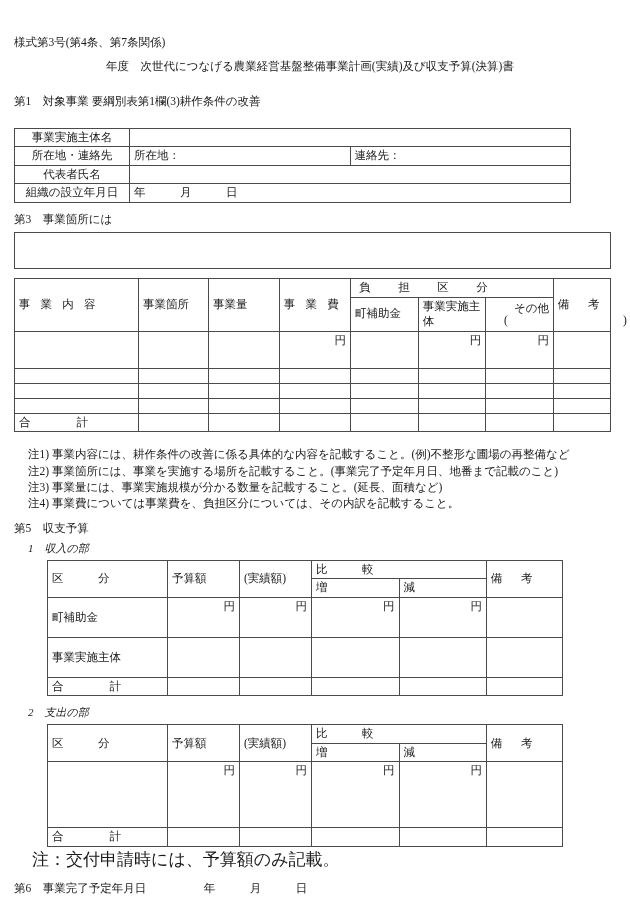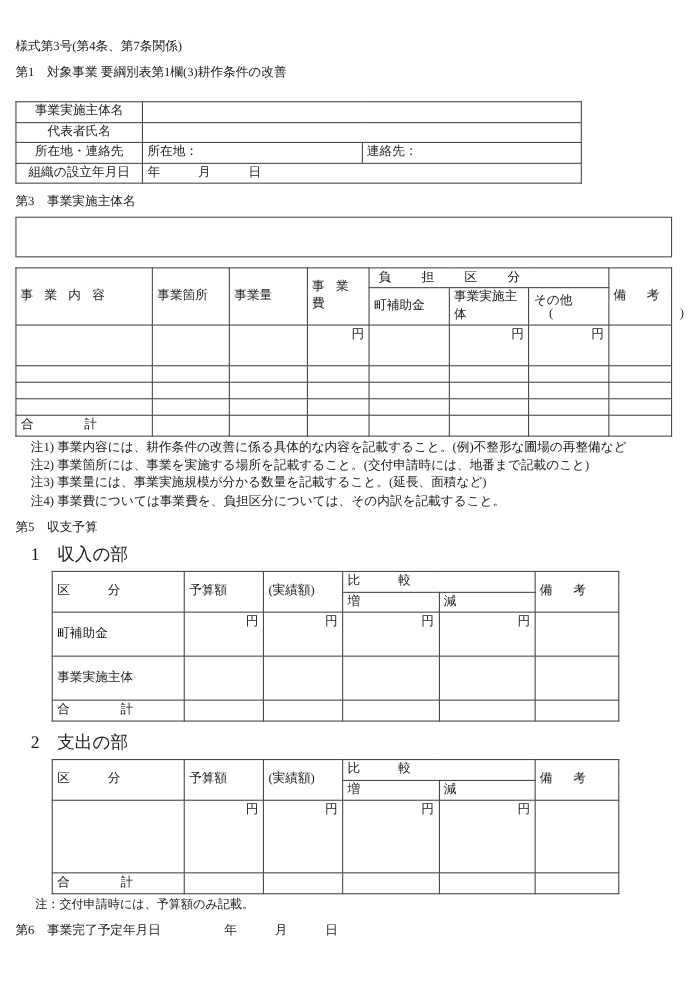--- a/index.html
+++ b/index.html
@@ -55,21 +55,21 @@
     box-sizing: border-box;
   }
   .c { text-align: left; }
   .l { text-align: left; }
   .r { text-align: right; }
   .vtop { vertical-align: top; }
   .sp1 { letter-spacing: 0.32em; padding-left: 0.32em; }
   .sp3 { letter-spacing: 0.7em; padding-left: 0.7em; }
 
   
-  .t-entity { width: 515px; }
+  .t-entity { width: 557px; }
   .t-entity td { height: 17px; }
   .t-entity .lab { width: 115px; text-align: center; }
 
   
   .policy-box {
     width: 597px;
     height: 37px;
     border: 1px solid #4a4a4a;
     box-sizing: border-box;
   }
@@ -79,87 +79,89 @@
   .t-cost td { height: 15px; }
   .t-cost .r-tall { height: 37px; }
   .t-cost .hdr-tall { height: 19px; }
 
   
   .t-budget { width: 516px; margin-left: 33px; }
   .t-budget td { height: 15px; }
   .t-budget .r-tall { height: 40px; }
 
   .notes {
-    margin-top: 2px;
+    margin-top: 14px;
     padding-left: 14px;
   }
   .notes div { white-space: pre; font-size: 11.5px; line-height: 1.42; }
   .note-single {
     padding-left: 18px;
     white-space: pre;
-    font-size: 11px;
+    font-size: 17px;
     margin-top: 2px;
   }
   .subhead {
     padding-left: 14px;
     margin-bottom: 4px;
     white-space: pre;
-    font-size: 16px;
+    font-size: 11px;
+    font-style: italic;
   }
   .twoline { line-height: 1.05; }
-  .twoline .l1 { display: block; text-align: left; }
+  .twoline .l1 { display: block; text-align: right; }
   .twoline .l2 { display: block; text-align: center; letter-spacing: 1.2em; padding-left: 1.2em;}
 </style>
 </head>
 <body>
 
 <div class="page">
 
   <div class="doc-code">様式第3号(第4条、第7条関係)</div>
+  <div class="doc-title">年度　次世代につなげる農業経営基盤整備事業計画(実績)及び収支予算(決算)書</div>
 
   <div class="section-head">第1　対象事業 要綱別表第1欄(3)耕作条件の改善</div>
 
   <div class="gap-m"></div>
 
   <table class="t-entity">
     <tbody>
         <tr>
       <td class="lab">事業実施主体名</td>
       <td colspan="2"></td>
     </tr>
     <tr>
-      <td class="lab">代表者氏名</td>
-      <td colspan="2"></td>
-    </tr>
-    <tr>
       <td class="lab">所在地・連絡先</td>
       <td class="l" style="width:250px">所在地：</td>
       <td class="l">連絡先：</td>
     </tr>
     <tr>
+      <td class="lab">代表者氏名</td>
+      <td colspan="2"></td>
+    </tr>
+    <tr>
       <td class="lab">組織の設立年月日</td>
       <td colspan="2" class="c">年　　　月　　　日</td>
     </tr>
   </tbody>
     </table>
 
   <div class="gap-s"></div>
 
-  <div class="section-head">第3　事業実施主体名</div>
+  <div class="section-head">第3　事業箇所には</div>
   <div class="policy-box"></div>
 
   <div class="gap-s"></div>
 
   <table class="t-cost">
     <tbody>
         <tr>
       <td rowspan="2" class="c hdr-tall sp1" style="width:124px">事 業 内 容</td>
       <td rowspan="2" class="c" style="width:70px">事業箇所</td>
       <td rowspan="2" class="c" style="width:71px">事業量</td>
-      <td rowspan="2" class="c sp1" style="width:56px">事 業 費</td>
+      <td rowspan="2" class="c sp1" style="width:71px">事 業 費</td>
       <td colspan="3" class="c sp3">負　担　区　分</td>
       <td rowspan="2" class="c sp1" style="width:57px">備　考</td>
     </tr>
     <tr>
       <td class="c" style="width:68px">町補助金</td>
       <td class="c" style="width:77px">事業実施主体</td>
       <td class="twoline" style="width:78px">
         <span class="l1">その他</span>
         <span class="l2">(　　　　)</span>
       </td>
@@ -212,21 +214,21 @@
       <td></td>
       <td></td>
       <td></td>
       <td></td>
     </tr>
   </tbody>
     </table>
 
   <div class="notes">
     <div>注1) 事業内容には、耕作条件の改善に係る具体的な内容を記載すること。(例)不整形な圃場の再整備など</div>
-    <div>注2) 事業箇所には、事業を実施する場所を記載すること。(交付申請時には、地番まで記載のこと)</div>
+    <div>注2) 事業箇所には、事業を実施する場所を記載すること。(事業完了予定年月日、地番まで記載のこと)</div>
     <div>注3) 事業量には、事業実施規模が分かる数量を記載すること。(延長、面積など)</div>
     <div>注4) 事業費については事業費を、負担区分については、その内訳を記載すること。</div>
   </div>
 
   <div class="gap-s"></div>
 
   <div class="section-head">第5　収支予算</div>
   <div class="subhead">1　収入の部</div>
   <table class="t-budget">
     <tbody>

